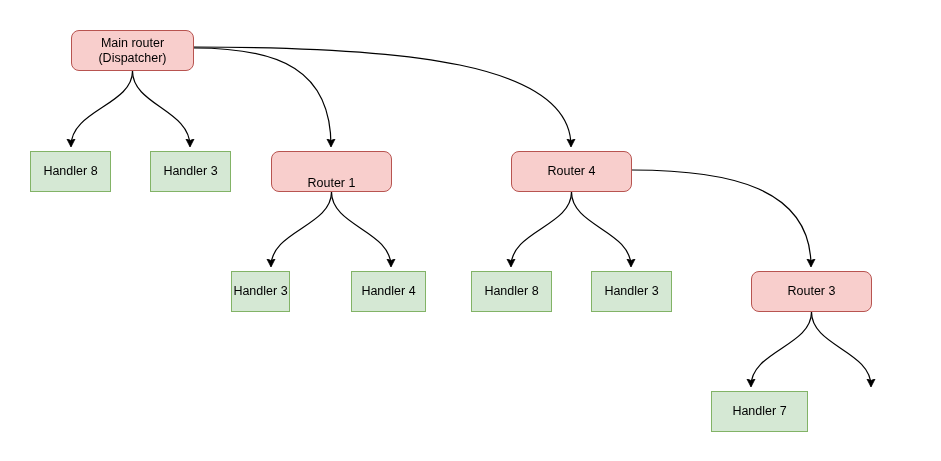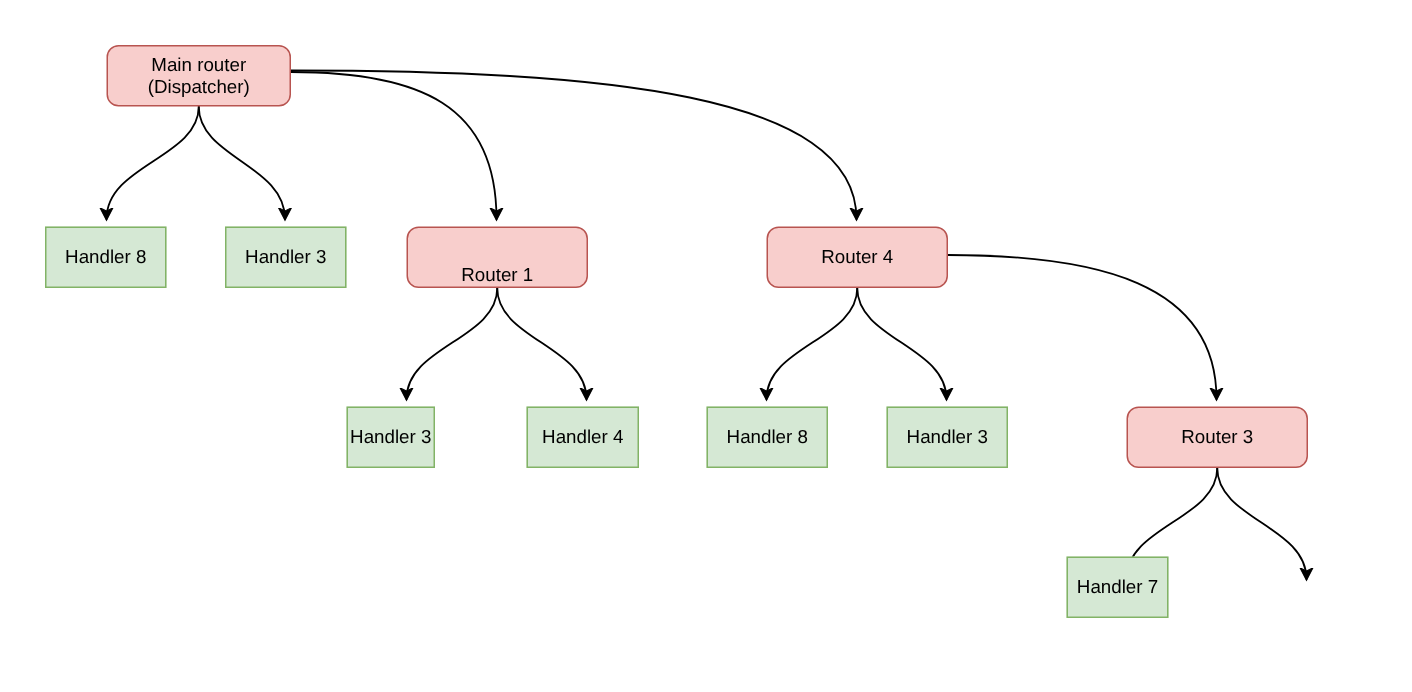--- a/index.html
+++ b/index.html
@@ -111,18 +111,18 @@
   </div>
 
   <div class="node node-handler" style="left: 591px; top: 271px; width: 81px; height: 41px;">
     <span class="node-label">Handler 3</span>
   </div>
 
   <div class="node node-router" style="left: 751px; top: 271px; width: 121px; height: 41px;">
     <span class="node-label">Router 3</span>
   </div>
 
-  <div class="node node-handler" style="left: 711px; top: 371px; width: 68px; height: 41px;">
+  <div class="node node-handler" style="left: 711px; top: 391px; width: 97px; height: 41px;">
     <span class="node-label">Handler 7</span>
   </div>
 
 
 </div>
 
 </body></html>

